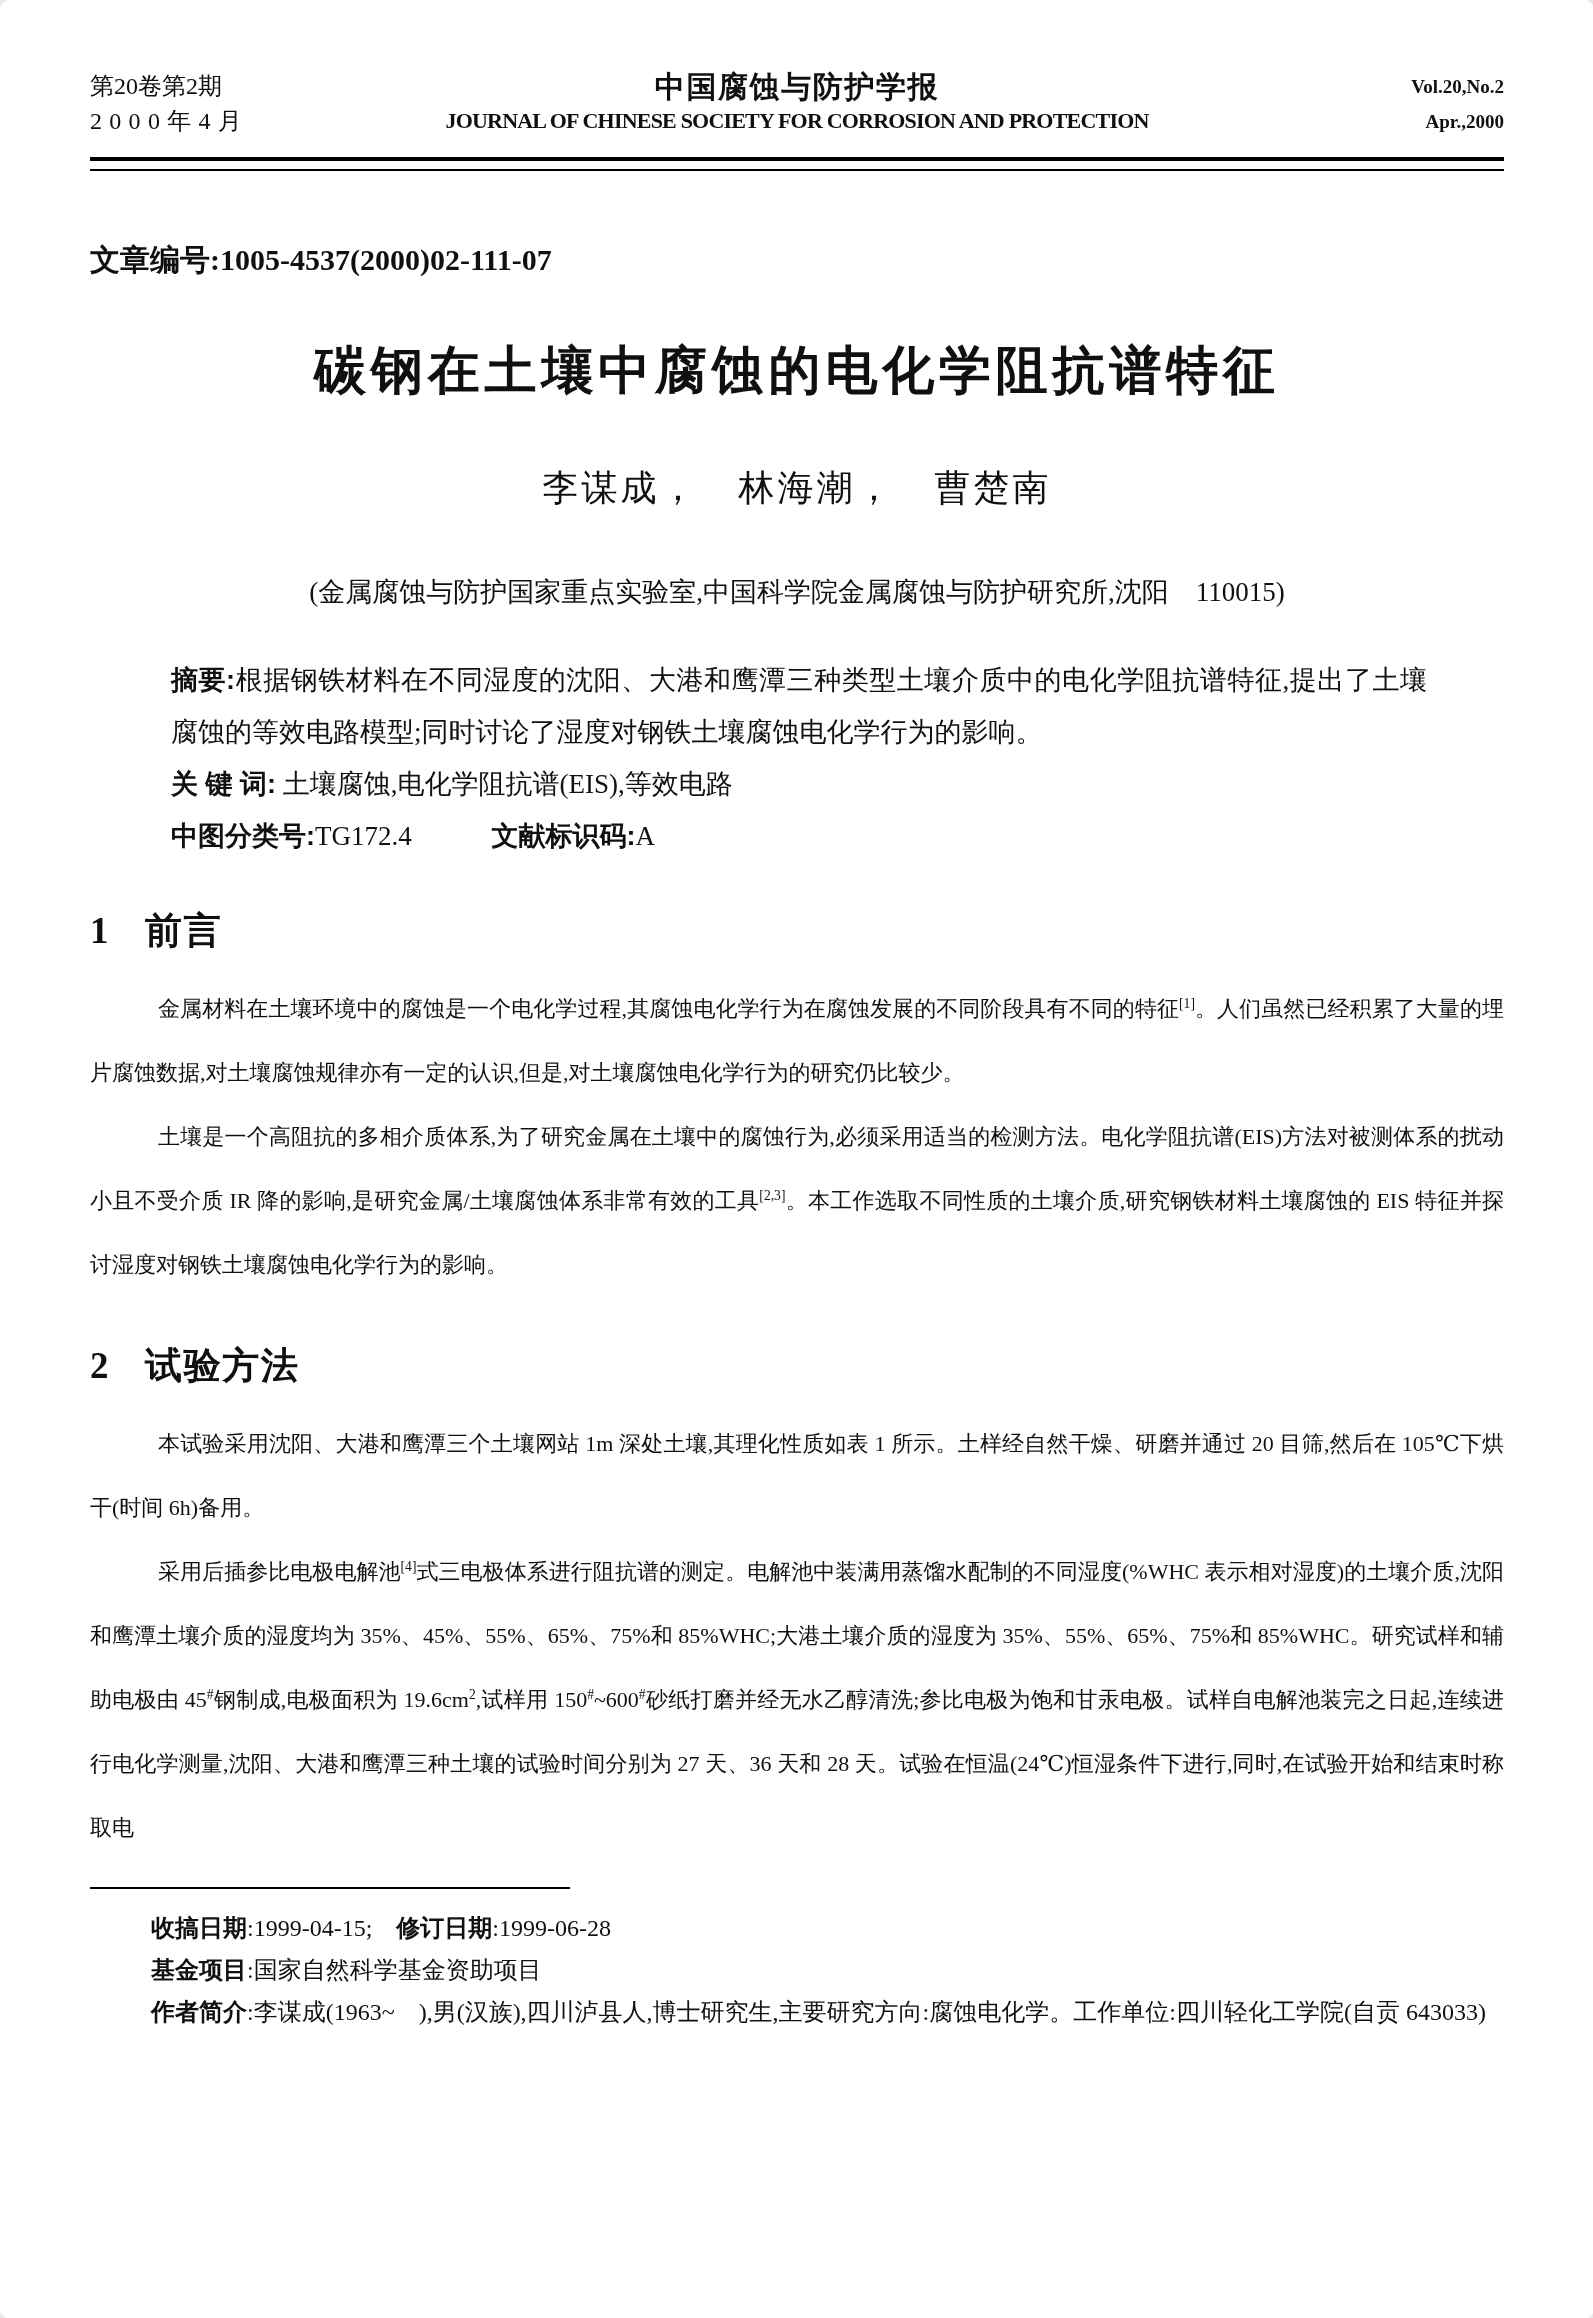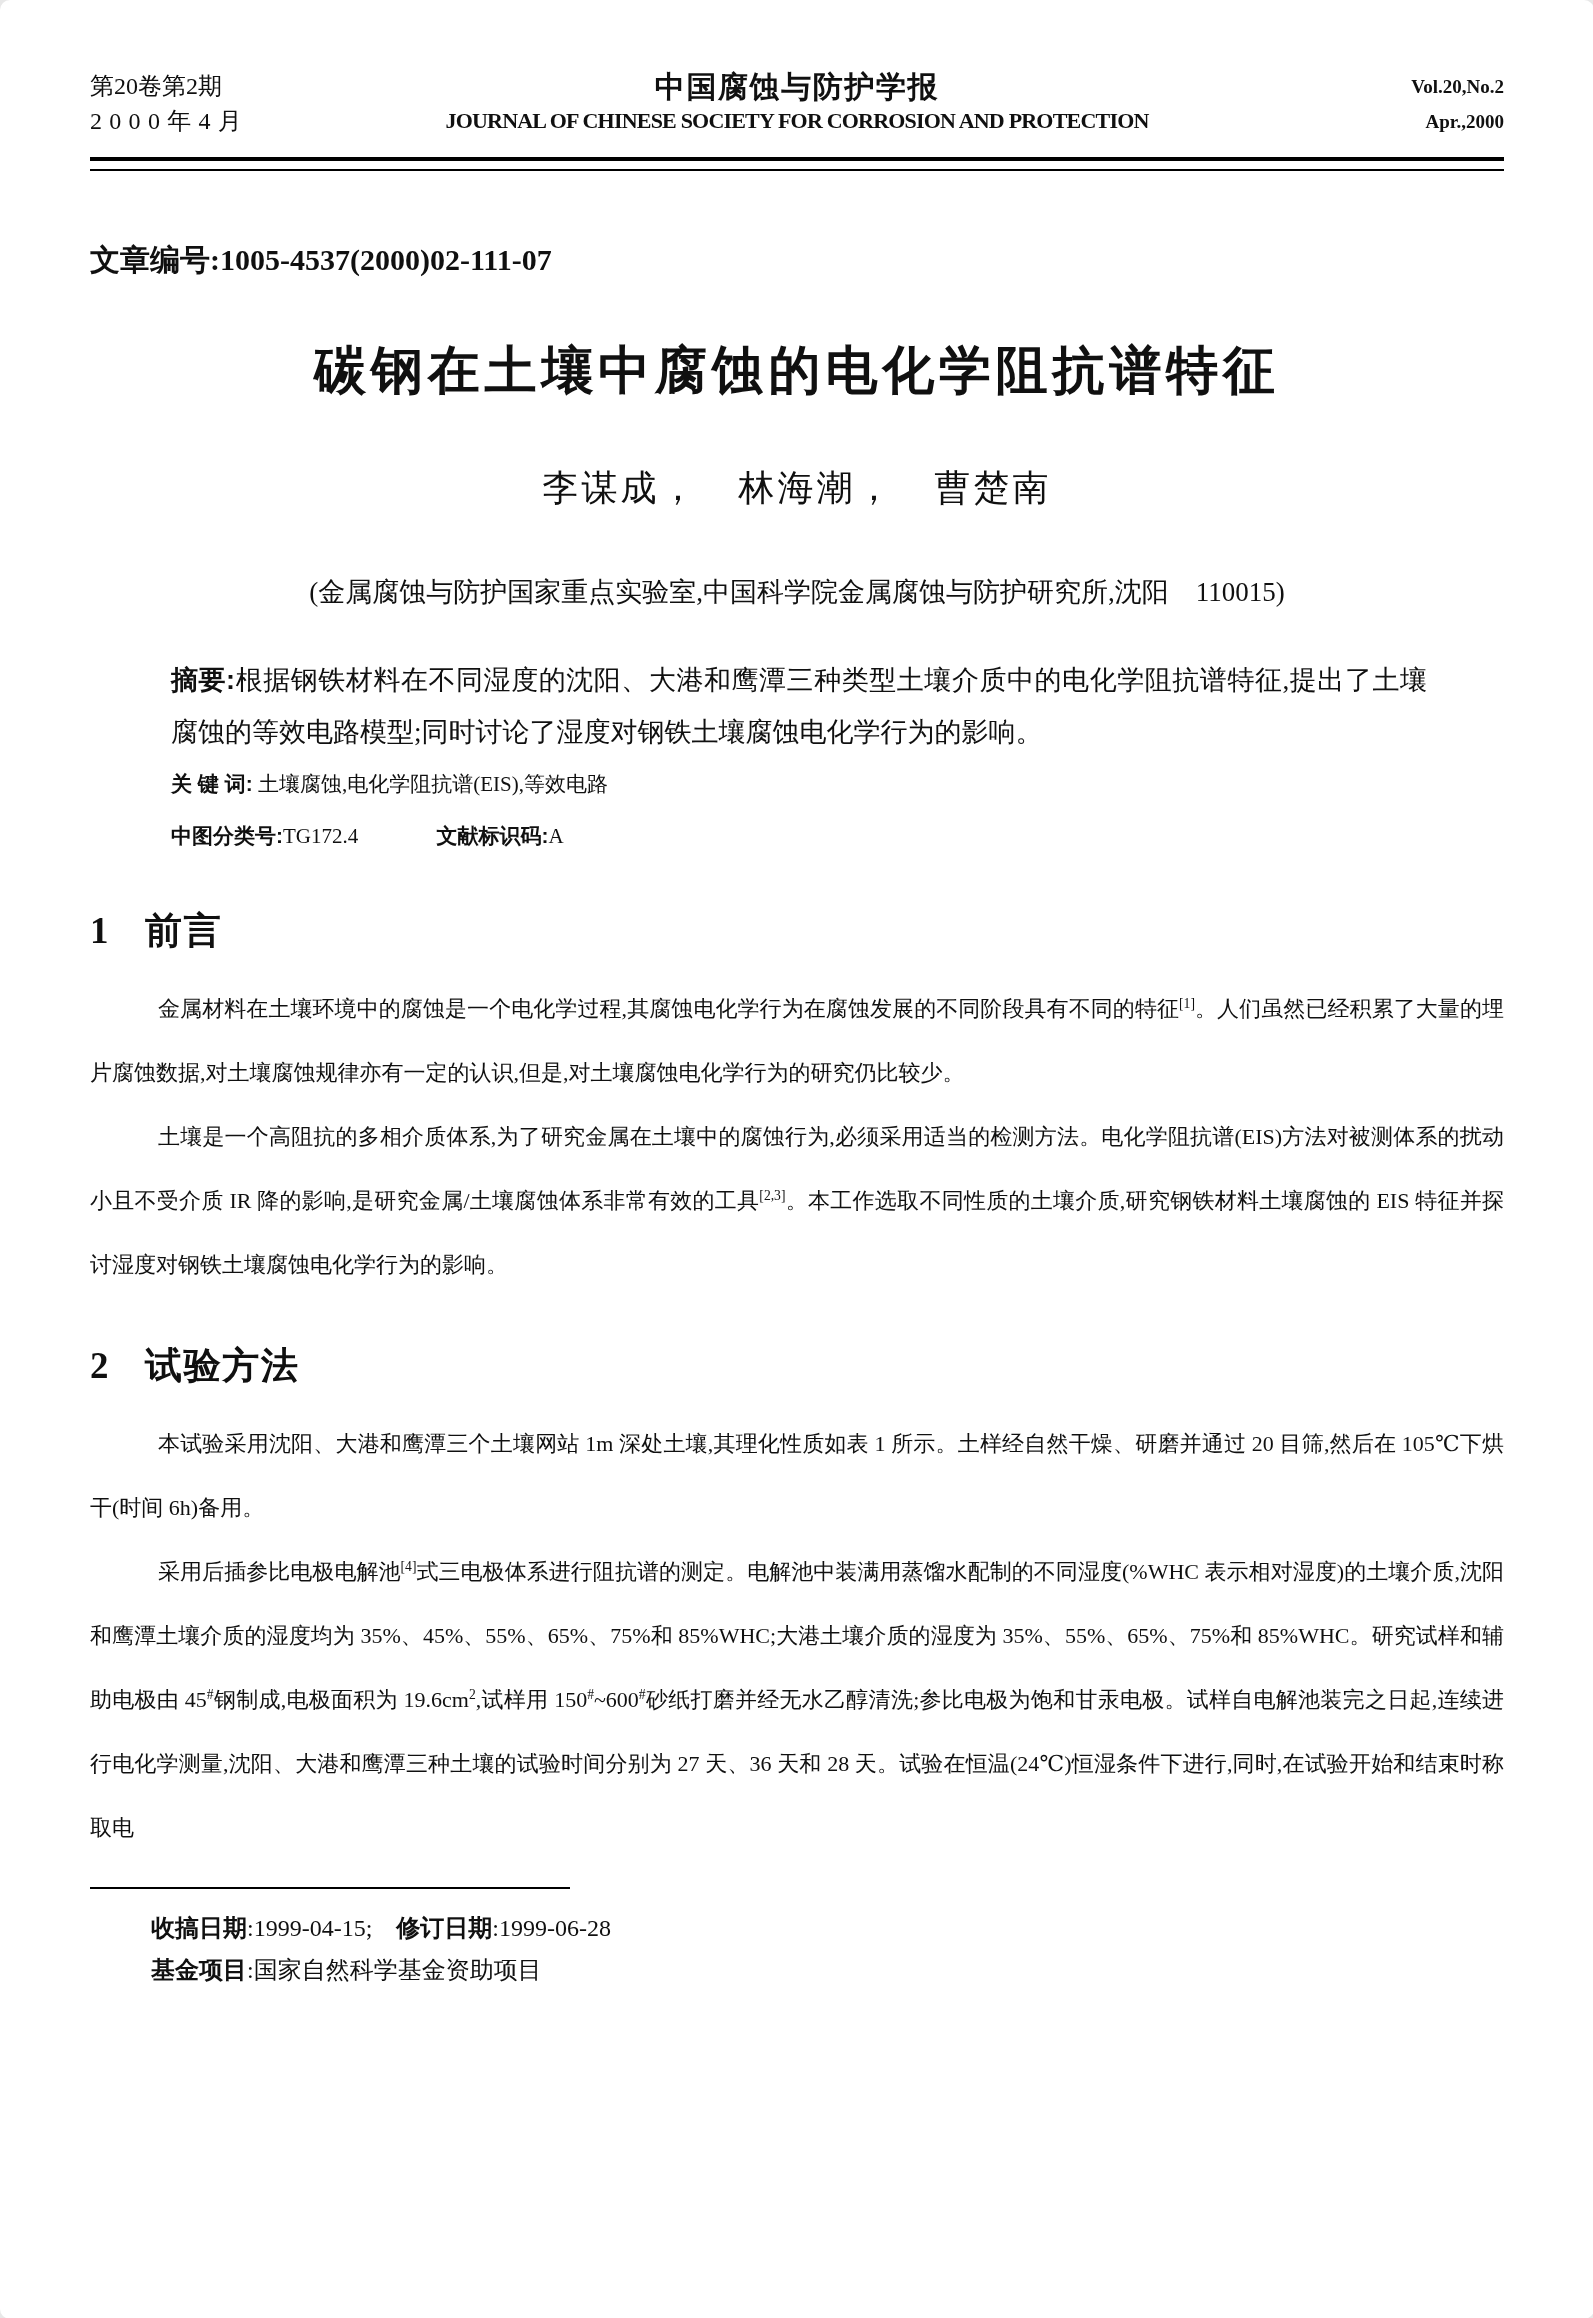--- a/index.html
+++ b/index.html
@@ -26,21 +26,21 @@
   .article-number .val{font-weight:bold;}
 
   .title{
     margin:58px 0 0;text-align:center;font-size:52px;font-weight:bold;
     font-family:"Liberation Sans","DejaVu Sans",sans-serif;letter-spacing:4.8px;line-height:1.2;
   }
   .authors{margin-top:63px;text-align:center;font-size:36px;letter-spacing:3.2px;}
   .affiliation{margin-top:61px;text-align:center;font-size:27px;}
 
   .abstract-block{margin:44px 77px 0 81px;font-size:27px;line-height:52px;text-align:justify;}
-  .kv-line{margin:0 77px 0 81px;font-size:21px;line-height:52px;}
+  .kv-line{margin:0 77px 0 81px;font-size:27px;line-height:52px;}
   .kv-line .gap{margin-left:73px;}
 
   .section-h{
     margin:44px 0 21px;font-size:37px;font-weight:bold;
     font-family:"Liberation Sans","DejaVu Sans",sans-serif;letter-spacing:1.6px;
   }
   .section-h .num{font-family:"Liberation Serif","DejaVu Serif",serif;margin-right:35px;font-weight:bold;}
 
   .para{
     font-size:22px;line-height:64px;text-align:justify;text-indent:68px;margin:0;
@@ -107,16 +107,17 @@
   <h2 class="section-h">
     <span class="num">2</span><span>试验方法</span>
   </h2>
   <p class="para"><span>本试验采用沈阳、大港和鹰潭三个土壤网站 1m 深处土壤,其理化性质如表 1 所示。土样经自然干燥、研磨并通过 20 目筛,然后在 105℃下烘干(时间 6h)备用。</span></p>
   <p class="para"><span>采用后插参比电极电解池</span><sup>[4]</sup><span>式三电极体系进行阻抗谱的测定。电解池中装满用蒸馏水配制的不同湿度(%WHC 表示相对湿度)的土壤介质,沈阳和鹰潭土壤介质的湿度均为 35%、45%、55%、65%、75%和 85%WHC;大港土壤介质的湿度为 35%、55%、65%、75%和 85%WHC。研究试样和辅助电极由 45</span><sup>#</sup><span>钢制成,电极面积为 19.6cm</span><sup>2</sup><span>,试样用 150</span><sup>#</sup><span>~600</span><sup>#</sup><span>砂纸打磨并经无水乙醇清洗;参比电极为饱和甘汞电极。试样自电解池装完之日起,连续进行电化学测量,沈阳、大港和鹰潭三种土壤的试验时间分别为 27 天、36 天和 28 天。试验在恒温(24℃)恒湿条件下进行,同时,在试验开始和结束时称取电</span></p>
 
   <div class="footnote-rule"></div>
   <div class="footnotes">
     <div class="fn-line"><span class="b">收搞日期</span><span>:1999-04-15;　</span><span class="b">修订日期</span><span>:1999-06-28</span></div>
     <div class="fn-line"><span class="b">基金项目</span><span>:国家自然科学基金资助项目</span></div>
+    <div class="fn-line"><span class="b">作者简介</span><span>:李谋成(1963~　),男(汉族),四川泸县人,博士研究生,主要研究方向:腐蚀电化学。工作单位:四川轻化工学院(自贡 643033)</span></div>
   </div>
 
 </div>
 
 
 </body></html>

